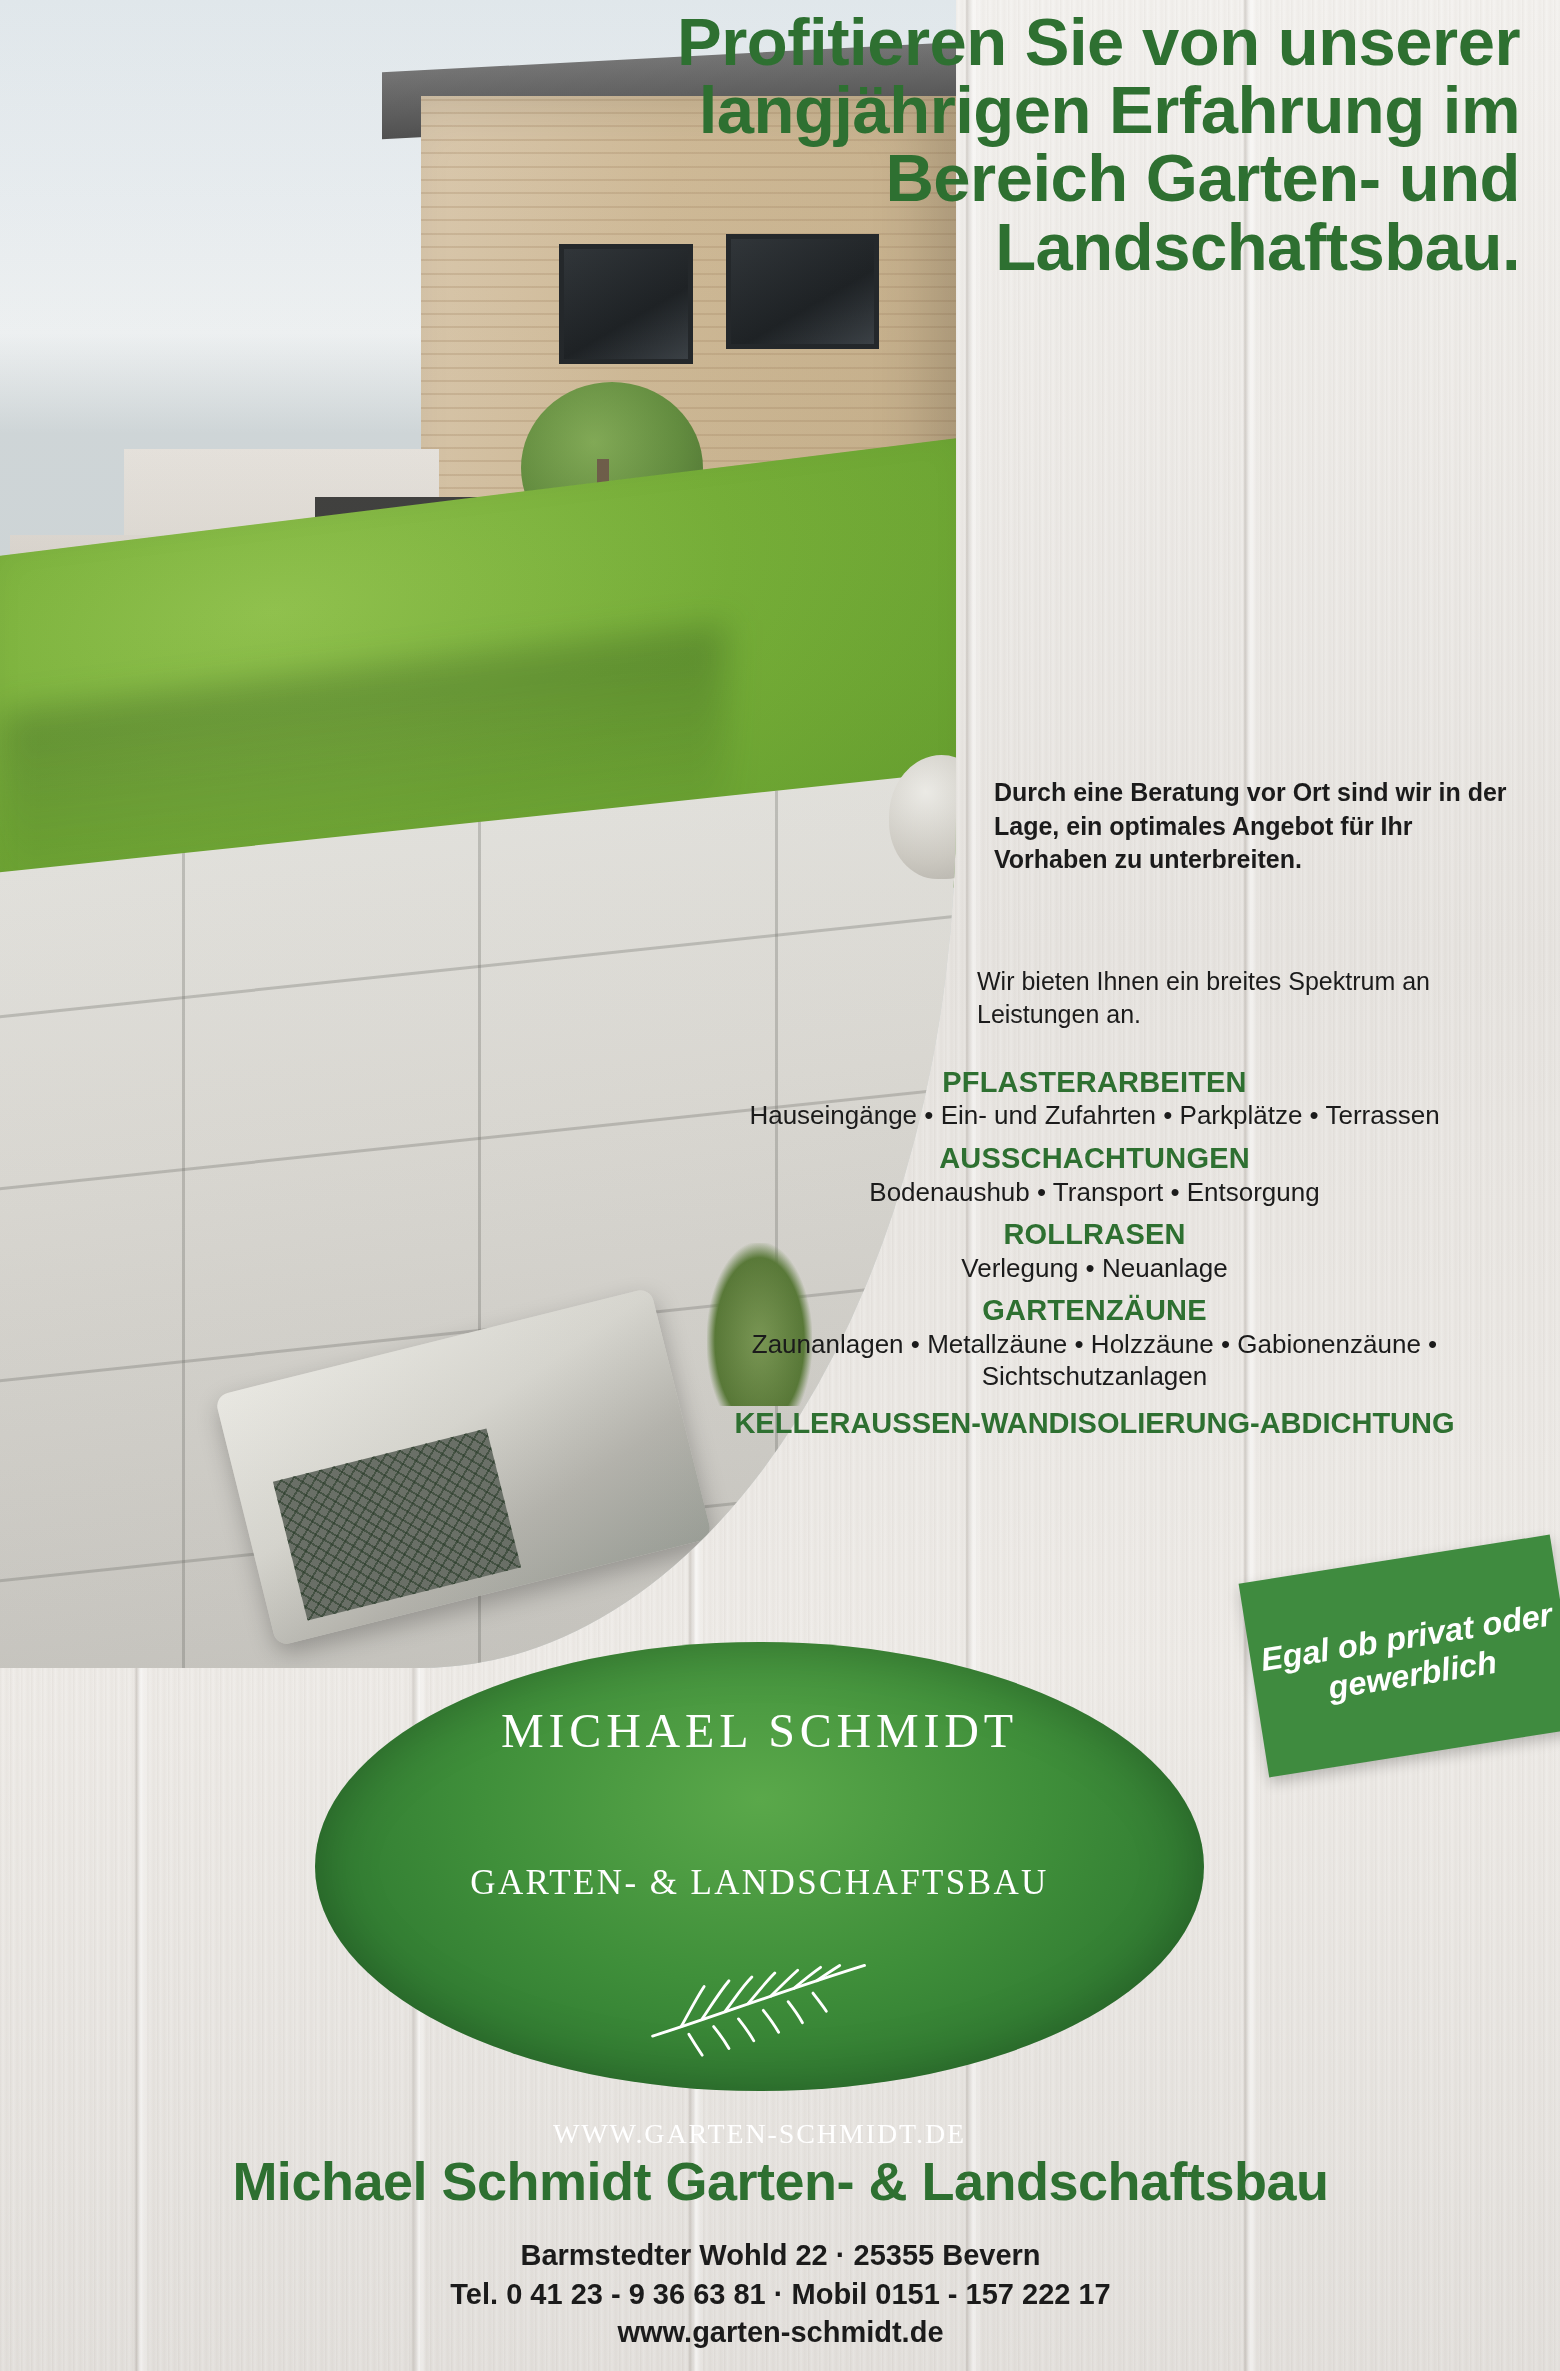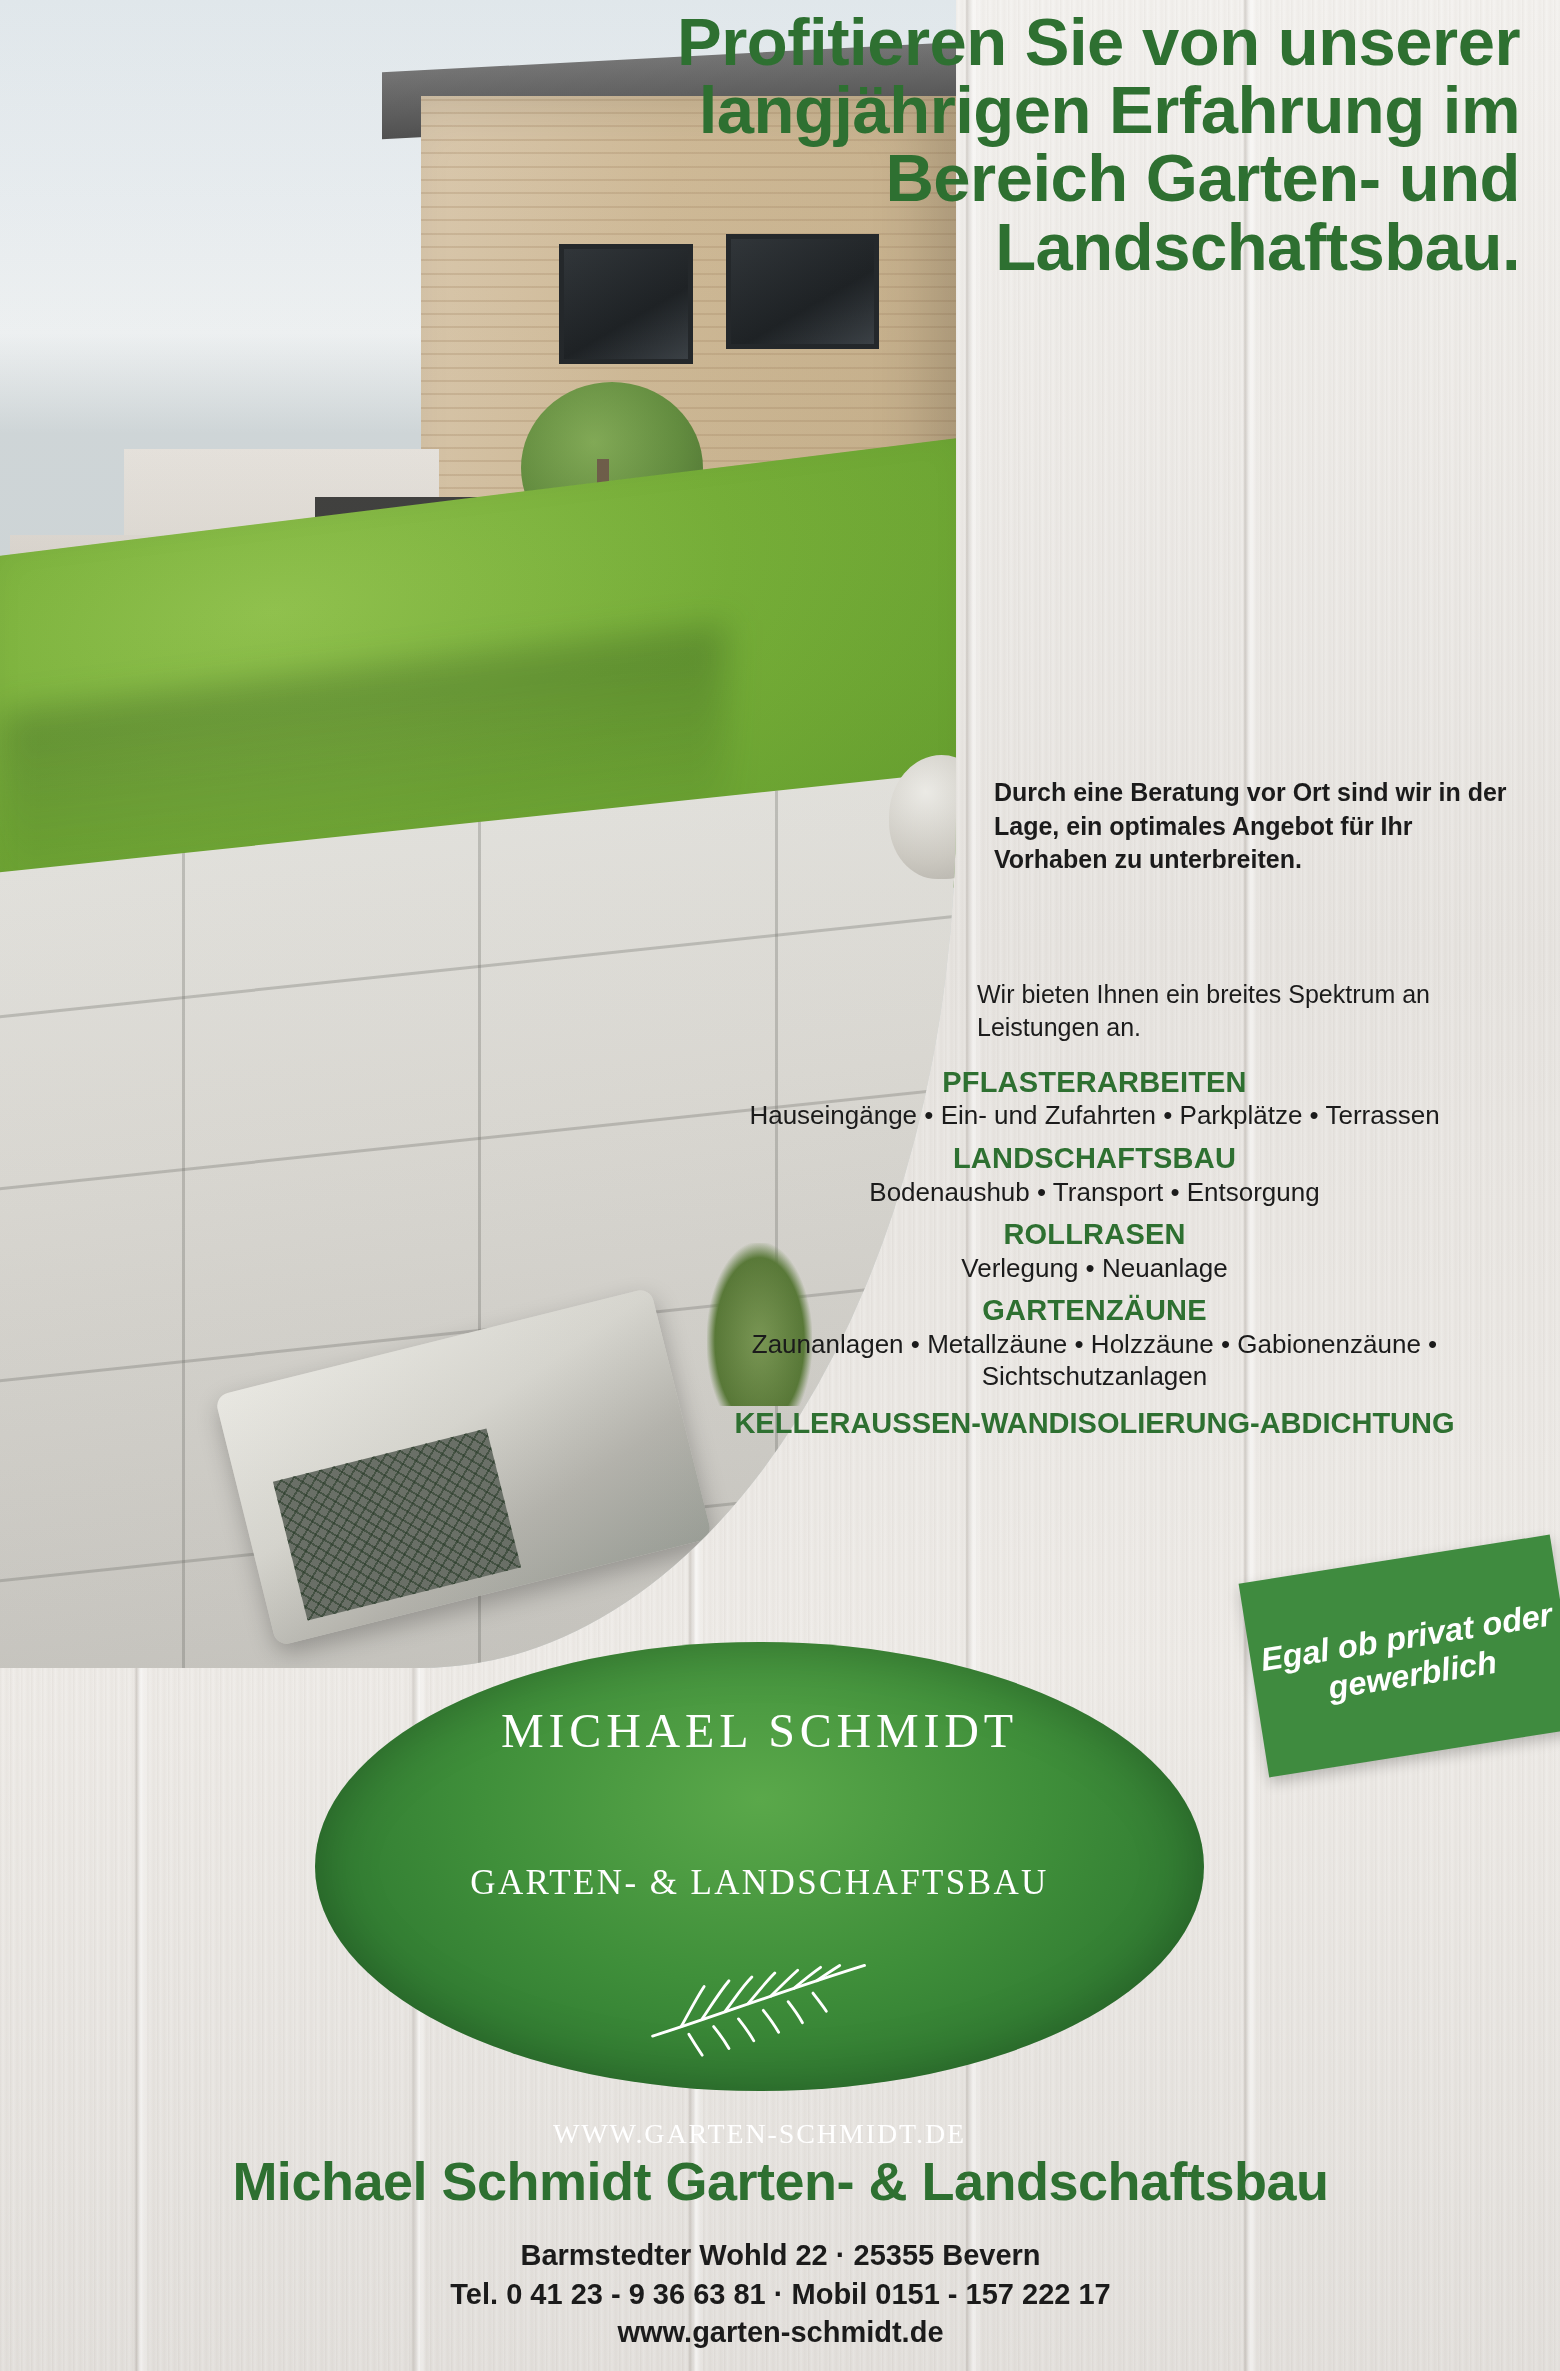--- a/index.html
+++ b/index.html
@@ -281,21 +281,20 @@
     line-height: 1.34;
   }
   .sub-normal {
     position: absolute;
     left: 977px;
     top: 965px;
     width: 545px;
     color: #1b1b1b;
     font-size: 25px;
     line-height: 1.30;
-    margin-top: 13px;
   }
 
   .services {
     position: absolute;
     left: 669px;
     top: 1056px;
     width: 851px;
     text-align: center;
   }
   .svc-title {
@@ -476,21 +475,21 @@
 
   <div class="headline">Profitieren Sie von unserer langjährigen Erfahrung im Bereich Garten- und Landschafts­bau.</div>
 
   <div class="sub-bold">Durch eine Beratung vor Ort sind wir in der Lage,  ein optimales Angebot für Ihr Vorhaben zu unterbreiten.</div>
   <div class="sub-normal">Wir bieten Ihnen ein breites Spektrum an Leistungen an.</div>
 
   <div class="services">
     <div class="svc-title">PFLASTERARBEITEN</div>
     <div class="svc-items">Hauseingänge • Ein- und Zufahrten • Parkplätze • Terrassen</div>
 
-    <div class="svc-title">LANDSCHAFTSBAU</div>
+    <div class="svc-title">AUSSCHACHTUNGEN</div>
     <div class="svc-items">Bodenaushub • Transport • Entsorgung</div>
 
     <div class="svc-title">ROLLRASEN</div>
     <div class="svc-items">Verlegung • Neuanlage</div>
 
     <div class="svc-title">GARTENZÄUNE</div>
     <div class="svc-items">Zaunanlagen • Metallzäune • Holzzäune • Gabionenzäune • Sichtschutzanlagen</div>
 
     <div class="svc-last">KELLERAUSSEN-WANDISOLIERUNG-ABDICHTUNG</div>
   </div>

